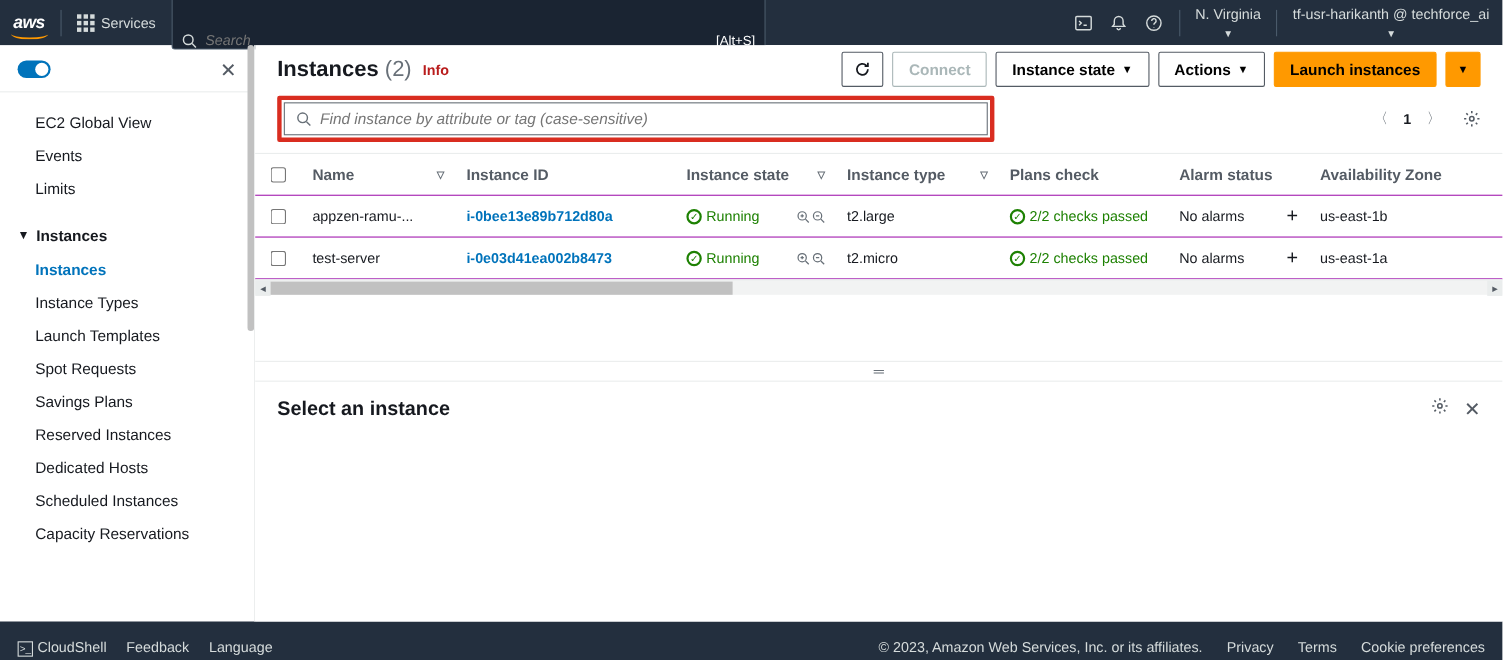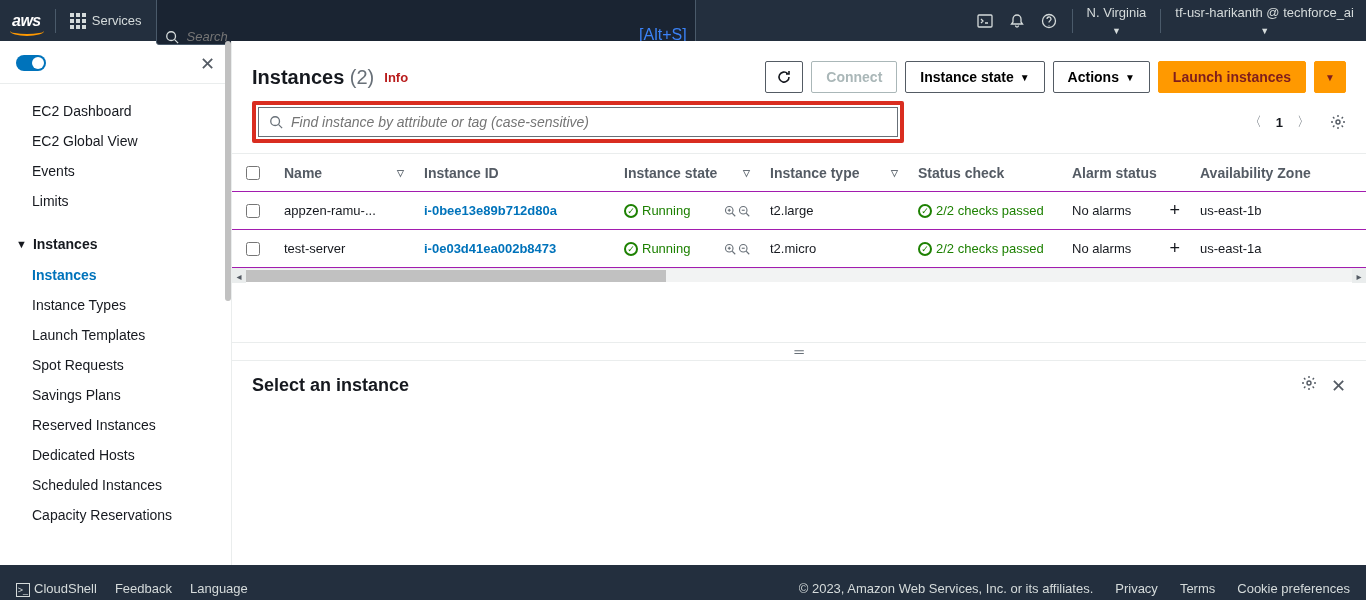--- a/index.html
+++ b/index.html
@@ -6,21 +6,21 @@
 body { font-family: "Amazon Ember", "Helvetica Neue", Arial, sans-serif; font-size: 13px; color: #16191f; width: 1366px; height: 600px; overflow: hidden; background: #fff; }
 .topbar { background: #232f3e; height: 41px; display: flex; align-items: center; color: #d5dbdb; padding: 4px 12px; gap: 14px; }
 .aws-logo { font-weight: 700; font-style: italic; color: #fff; font-size: 16px; position: relative; letter-spacing: -0.5px; }
 .aws-logo::after { content: ""; display: block; width: 34px; height: 8px; border-bottom: 2px solid #ff9900; border-radius: 0 0 50% 50%; position: absolute; left: -2px; bottom: -6px; }
 .divider-v { width: 1px; height: 24px; background: #4a5a6a; }
 .services { display: flex; align-items: center; gap: 6px; font-size: 13px; }
 .grid-icon { display: grid; grid-template-columns: repeat(3,4px); grid-template-rows: repeat(3,4px); gap: 2px; }
 .grid-icon span { background: #d5dbdb; width: 4px; height: 4px; }
 .searchbar { display: flex; align-items: flex-end; background: #1a2432; border: 1px solid #4a5a6a; border-radius: 3px; height: 48px; width: 540px; padding: 0 8px; gap: 8px; }
 .searchbar input { flex: 1; background: transparent; border: none; color: #d5dbdb; font-style: italic; outline: none; font-size: 13px; }
-.searchbar .kbd { color: #3b82f6; font-size: 16px; }
+.searchbar .kbd { color: #ffffff; font-size: 12px; }
 .top-right { margin-left: auto; display: flex; align-items: center; gap: 14px; }
 .top-right .ico { width: 18px; height: 18px; display: flex; align-items: center; justify-content: center; }
 .region, .account { display: flex; align-items: center; gap: 6px; font-size: 13px; flex-direction: column; }
 .tri { font-size: 9px; }
 
 .main { display: flex; height: 524px; }
 .sidebar { width: 232px; border-right: 1px solid #eaeded; overflow-y: auto; position: relative; }
 .scrollhint { position: absolute; right: 0; top: 0; width: 6px; height: 260px; background: #c1c1c1; border-radius: 3px; }
 .new-exp { padding: 12px 16px 8px 16px; display: flex; align-items: flex-start; gap: 8px; border-bottom: 1px solid #eaeded; }
 .toggle { width: 30px; height: 16px; background: #0073bb; border-radius: 8px; position: relative; flex-shrink: 0; margin-top: 2px; }
@@ -28,29 +28,29 @@
 .new-exp-text { font-size: 13px; }
 .new-exp-sub { color: #0073bb; font-size: 11px; }
 .new-exp-close { margin-left: auto; font-size: 18px; color: #545b64; cursor: pointer; }
 .nav { padding: 12px 0; }
 .nav-item { padding: 7px 16px 7px 32px; font-size: 14px; color: #16191f; cursor: pointer; }
 .nav-section { padding: 8px 16px; font-weight: 700; font-size: 14px; display: flex; align-items: center; gap: 6px; }
 .nav-section .caret { font-size: 11px; }
 .nav-item.active { color: #0073bb; font-weight: 700; }
 
 .content { flex: 1; display: flex; flex-direction: column; background: #fff; position: relative; }
-.page-header { padding: 20px 20px 8px 20px; display: flex; align-items: center; gap: 10px; }
+.page-header { padding: 6px 20px 8px 20px; display: flex; align-items: center; gap: 10px; }
 .page-title { font-size: 20px; font-weight: 700; }
 .page-count { color: #687078; font-weight: 400; }
 .info-link { color: #b91c1c; font-size: 13px; font-weight: 700; }
 .header-actions { margin-left: auto; display: flex; gap: 8px; }
 .btn { border: 1px solid #545b64; background: #fff; border-radius: 2px; height: 32px; padding: 0 14px; display: flex; align-items: center; gap: 6px; font-weight: 700; font-size: 14px; cursor: pointer; }
 .btn.icon-only { padding: 0 10px; }
 .btn.disabled { color: #aab7b8; border-color: #aab7b8; cursor: not-allowed; }
-.btn.primary { background: #ff9900; border-color: #ff9900; color: #7f1d1d; }
+.btn.primary { background: #ff9900; border-color: #ff9900; color: #000000; }
 .btn .tri { font-size: 10px; }
 
 .filter-row { padding: 0 20px 10px 20px; display: flex; align-items: center; gap: 12px; }
 .filter-box { flex: 0 0 652px; border: 4px solid #d92d20; border-radius: 2px; padding: 2px; }
 .filter-inner { border: 1px solid #687078; height: 30px; display: flex; align-items: center; padding: 0 10px; gap: 8px; }
 .filter-inner input { border: none; outline: none; flex: 1; font-style: italic; font-size: 14px; color: #687078; }
 .pager { margin-left: auto; display: flex; align-items: center; gap: 14px; color: #687078; }
 .pager .num { color: #16191f; font-weight: 700; }
 .gear { margin-left: 6px; }
 
@@ -151,21 +151,20 @@
 </div>
 
 <div class="main">
   <div class="sidebar">
     <div class="scrollhint"></div>
     <div class="new-exp">
       <span class="toggle"></span>
       <span class="new-exp-close">✕</span>
     </div>
     <div class="nav">
-      <div class="nav-item">EC2 Dashboard</div>
       <div class="nav-item">EC2 Global View</div>
       <div class="nav-item">Events</div>
       <div class="nav-item">Limits</div>
       <div style="height:12px"></div>
       <div class="nav-section">
           <span class="caret">▼</span>
           <span>Instances</span>
         </div>
       <div class="nav-item active">Instances</div>
       <div class="nav-item">Instance Types</div>
@@ -242,21 +241,21 @@
           </div>
         <div class="cell c-state">
             <span>Instance state</span>
             <span class="sort-tri" style="margin-left:auto">▽</span>
           </div>
         <div class="cell c-type">
             <span>Instance type</span>
             <span class="sort-tri" style="margin-left:auto">▽</span>
           </div>
         <div class="cell c-status">
-            <span>Status check</span>
+            <span>Plans check</span>
           </div>
         <div class="cell c-alarm">
             <span>Alarm status</span>
           </div>
         <div class="cell c-az">
             <span>Availability Zone</span>
           </div>
       </div>
 
       <div class="trow">

